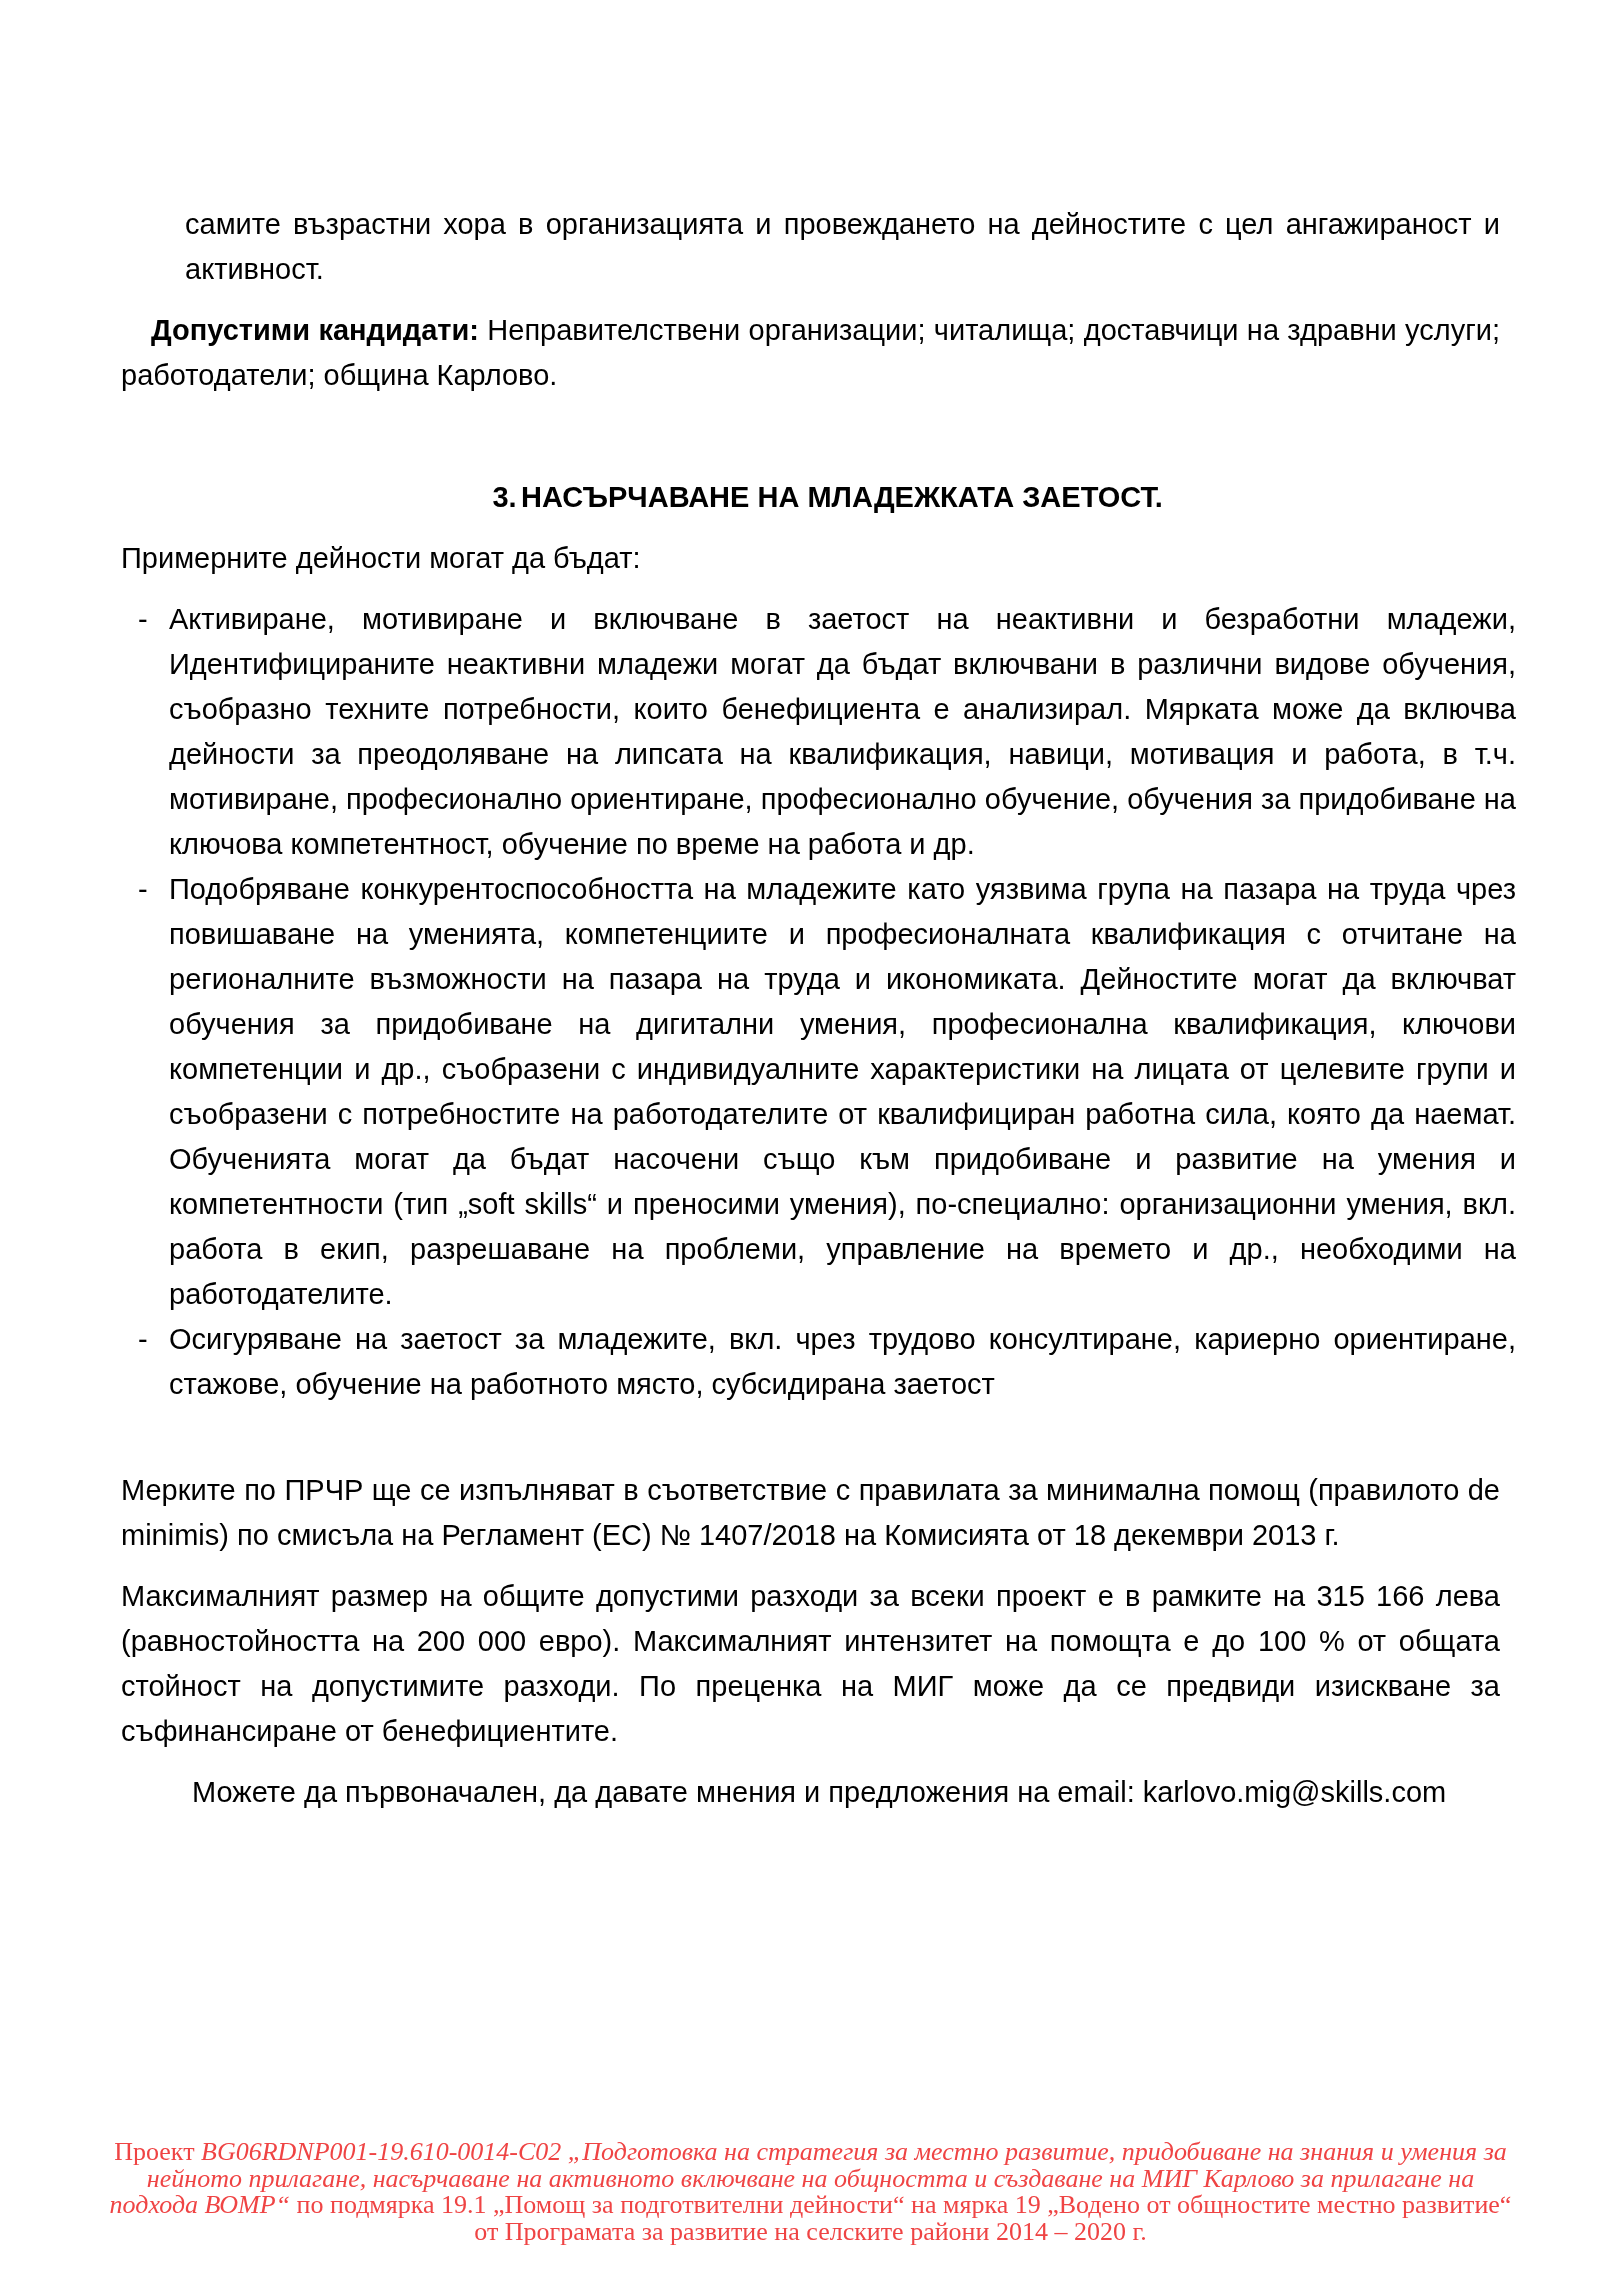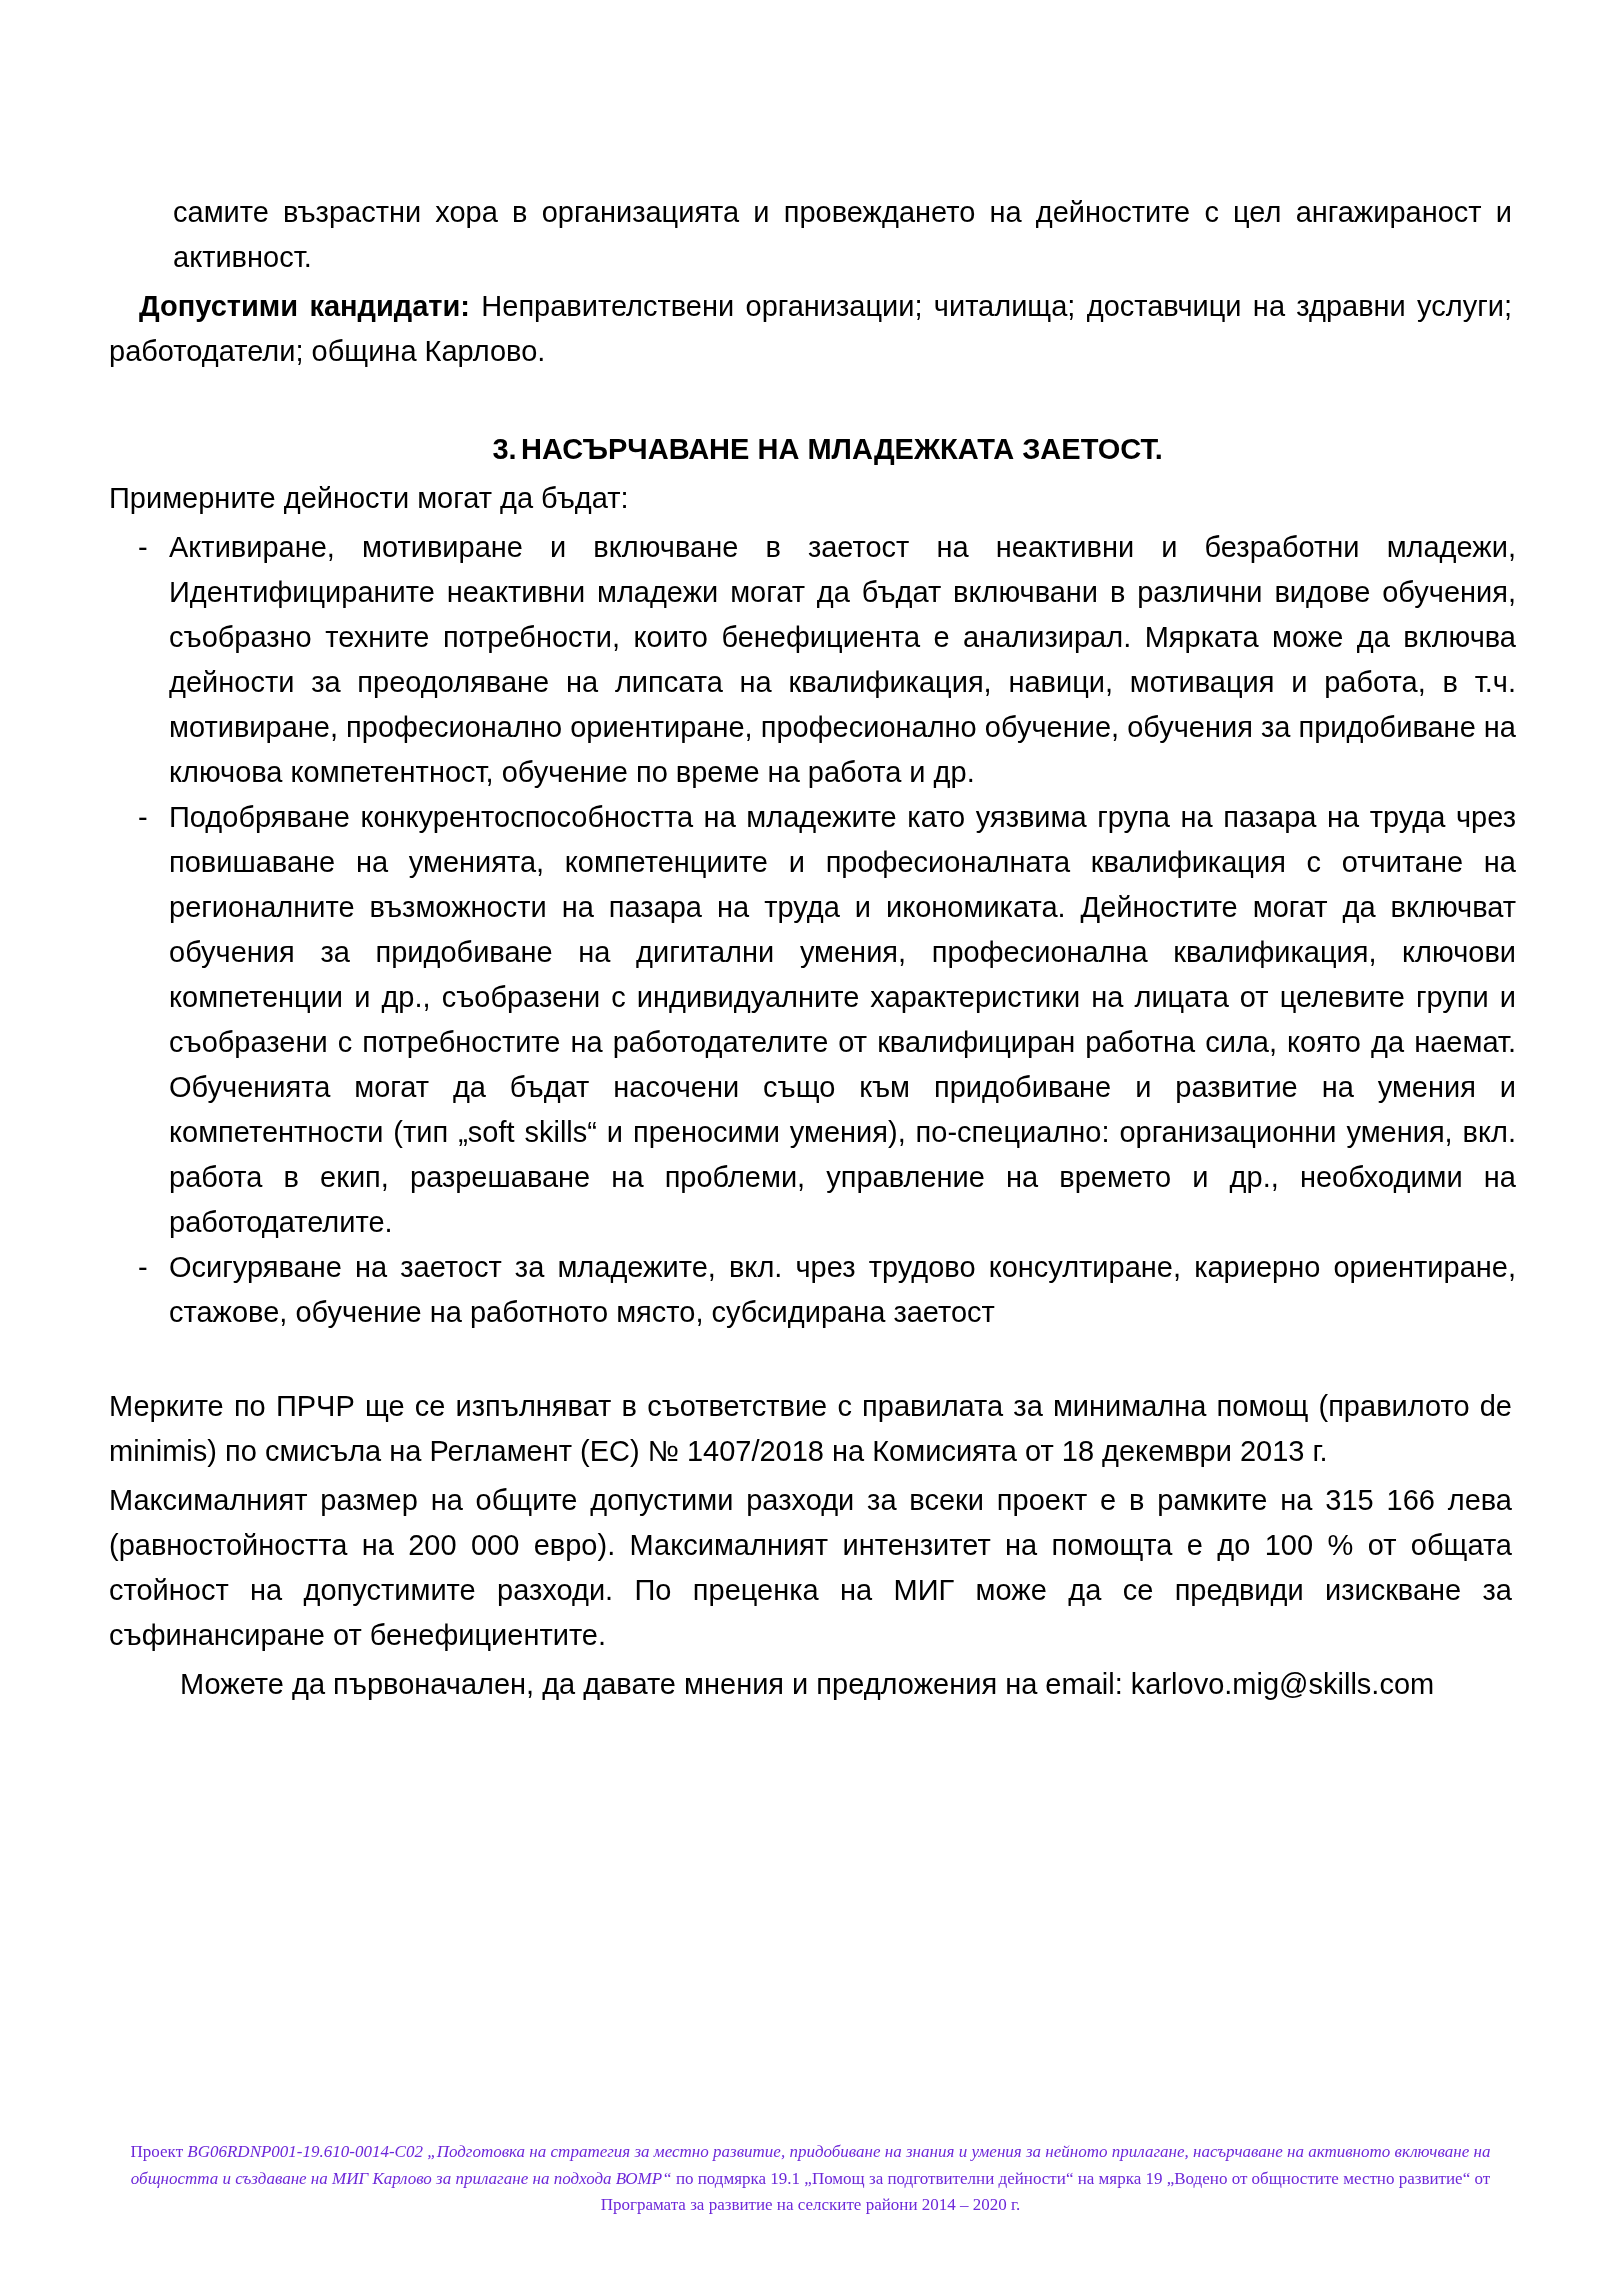--- a/index.html
+++ b/index.html
@@ -18,21 +18,21 @@
   }
   .content {
     position: absolute;
     left: 105px;
     top: 186px;
     width: 1411px;
     font-size: 29px;
     line-height: 45px;
     text-align: justify;
   }
-  .content p { margin: 4px; }
+  .content p { margin: 16px; }
   .blank-line { height: 45px; }
   .cont-para { padding-left: 64px; }
   .indent-sm { text-indent: 30px; }
   .indent-lg { text-indent: 71px; }
   .bold { font-weight: bold; }
   .heading {
     font-weight: bold;
     text-align: center;
     white-space: nowrap;
   }
@@ -50,23 +50,23 @@
     left: 33px;
     top: 0;
   }
   .footer {
     position: absolute;
     left: 105px;
     top: 2139px;
     width: 1411px;
     text-align: center;
     font-family: "Liberation Serif", "DejaVu Serif", serif;
-    font-size: 17px;
+    font-size: 26px;
     line-height: 26.5px;
-    color: #6d28d9;
+    color: #ef4444;
   }
   .footer .it { font-style: italic; }
 </style>
 </head>
 <body>
 
 <div class="page">
 
   <div class="content">
 

